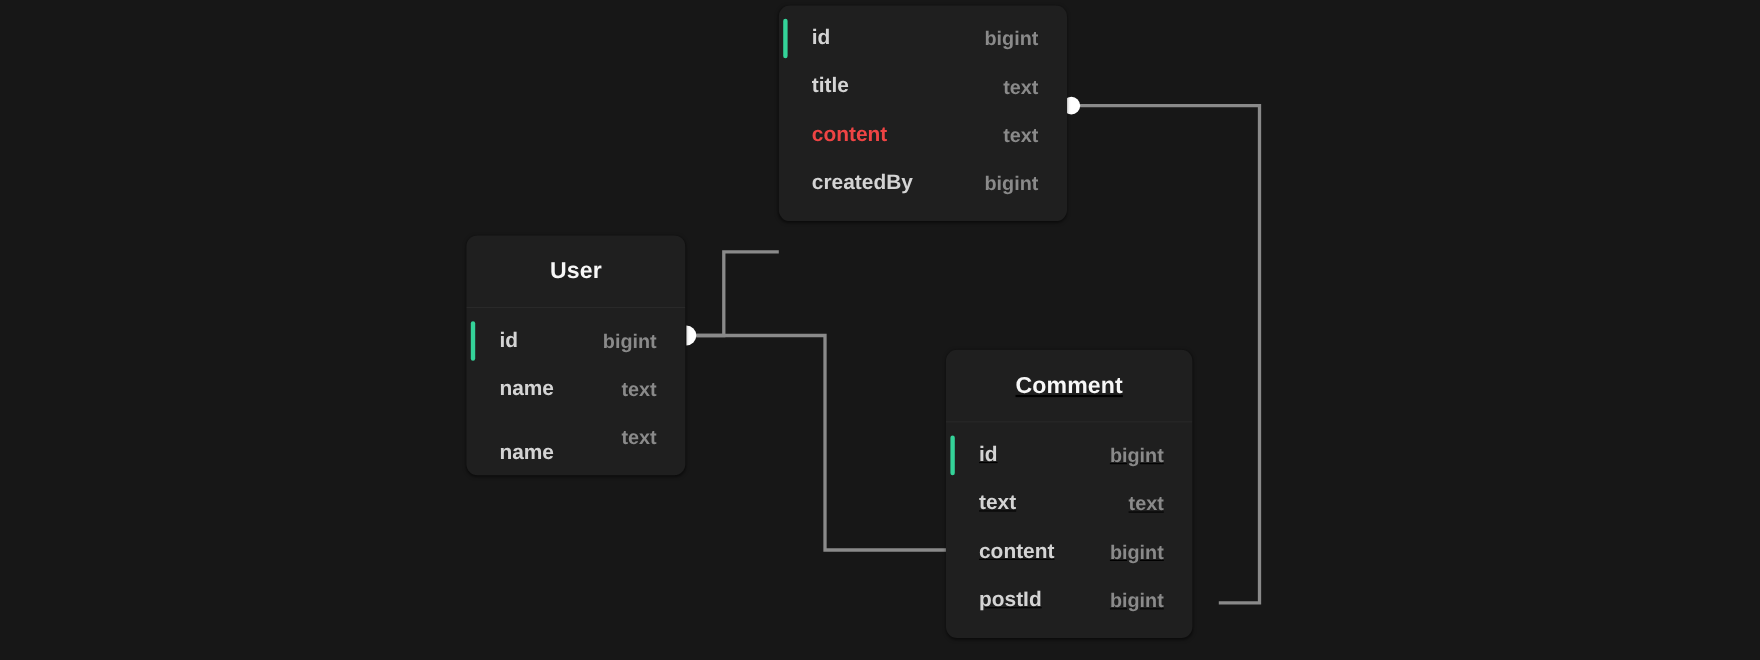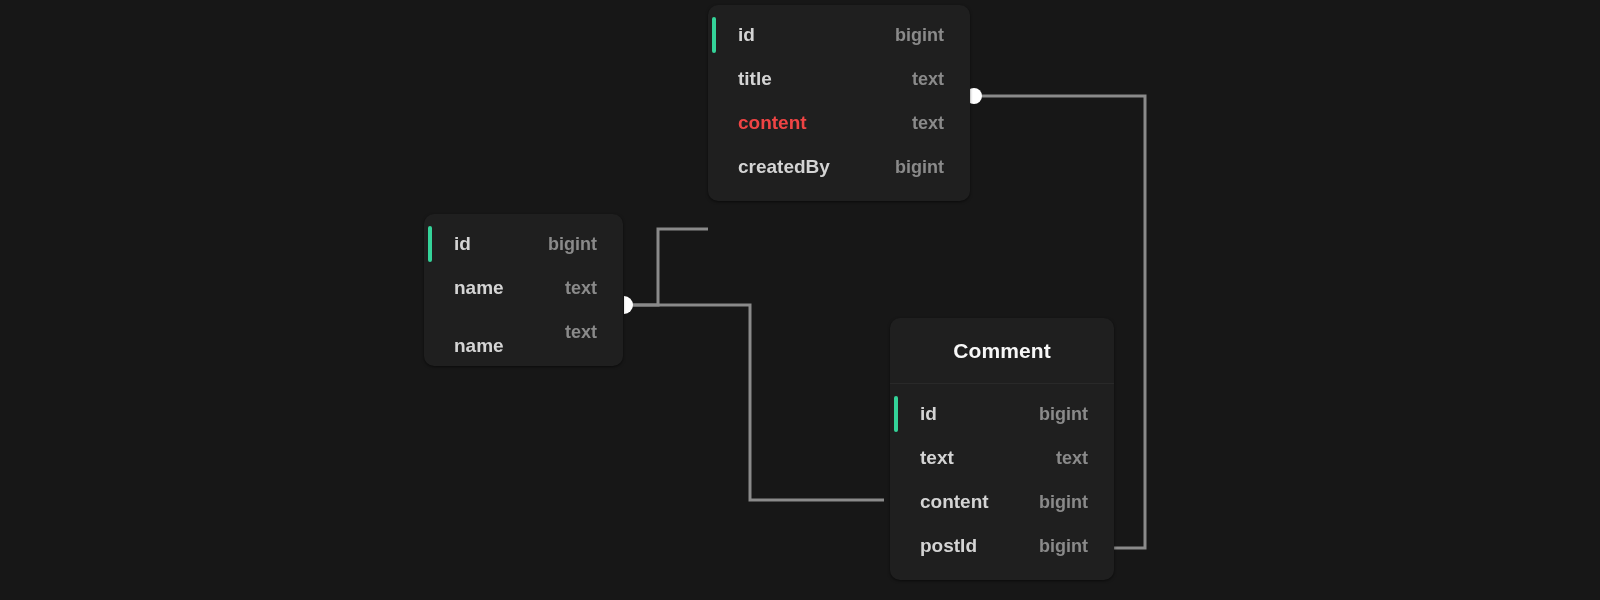--- a/index.html
+++ b/index.html
@@ -108,37 +108,40 @@
             <span class="col-name" style="color: #ef4444;">content</span>
             <span class="col-type" style="color: rgb(138, 138, 138);">text</span>
           </div>
           <div class="row">
             <span class="col-name" style="color: rgb(212, 212, 212);">createdBy</span>
             <span class="col-type" style="color: rgb(138, 138, 138);">bigint</span>
           </div>
         </div>
       </div>
       <div class="table-card" style="left: 424px; top: 214px; width: 199px; background: rgb(31, 31, 31);">
+        <div class="table-header">
+          <span class="table-title" style="color: rgb(247, 247, 247);">User</span>
+        </div>
         <div class="rows">
           <div class="row">
             <span class="pk-bar" style="background: rgb(52, 211, 153);"></span>
             <span class="col-name" style="color: rgb(212, 212, 212);">id</span>
             <span class="col-type" style="color: rgb(138, 138, 138);">bigint</span>
           </div>
           <div class="row">
             <span class="col-name" style="color: rgb(212, 212, 212);">name</span>
             <span class="col-type" style="color: rgb(138, 138, 138);">text</span>
           </div>
           <div class="row">
             <span class="col-name" style="color: rgb(212, 212, 212); margin-top: 28px;">name</span>
             <span class="col-type" style="color: rgb(138, 138, 138);">text</span>
           </div>
         </div>
       </div>
-      <div class="table-card" style="left: 890px; top: 318px; width: 224px; background: rgb(31, 31, 31);">
+      <div class="table-card" style="left: 860px; top: 318px; width: 224px; background: rgb(31, 31, 31); text-decoration: underline;">
         <div class="table-header">
           <span class="table-title" style="color: rgb(247, 247, 247);">Comment</span>
         </div>
         <div class="rows">
           <div class="row">
             <span class="pk-bar" style="background: rgb(52, 211, 153);"></span>
             <span class="col-name" style="color: rgb(212, 212, 212);">id</span>
             <span class="col-type" style="color: rgb(138, 138, 138);">bigint</span>
           </div>
           <div class="row">

